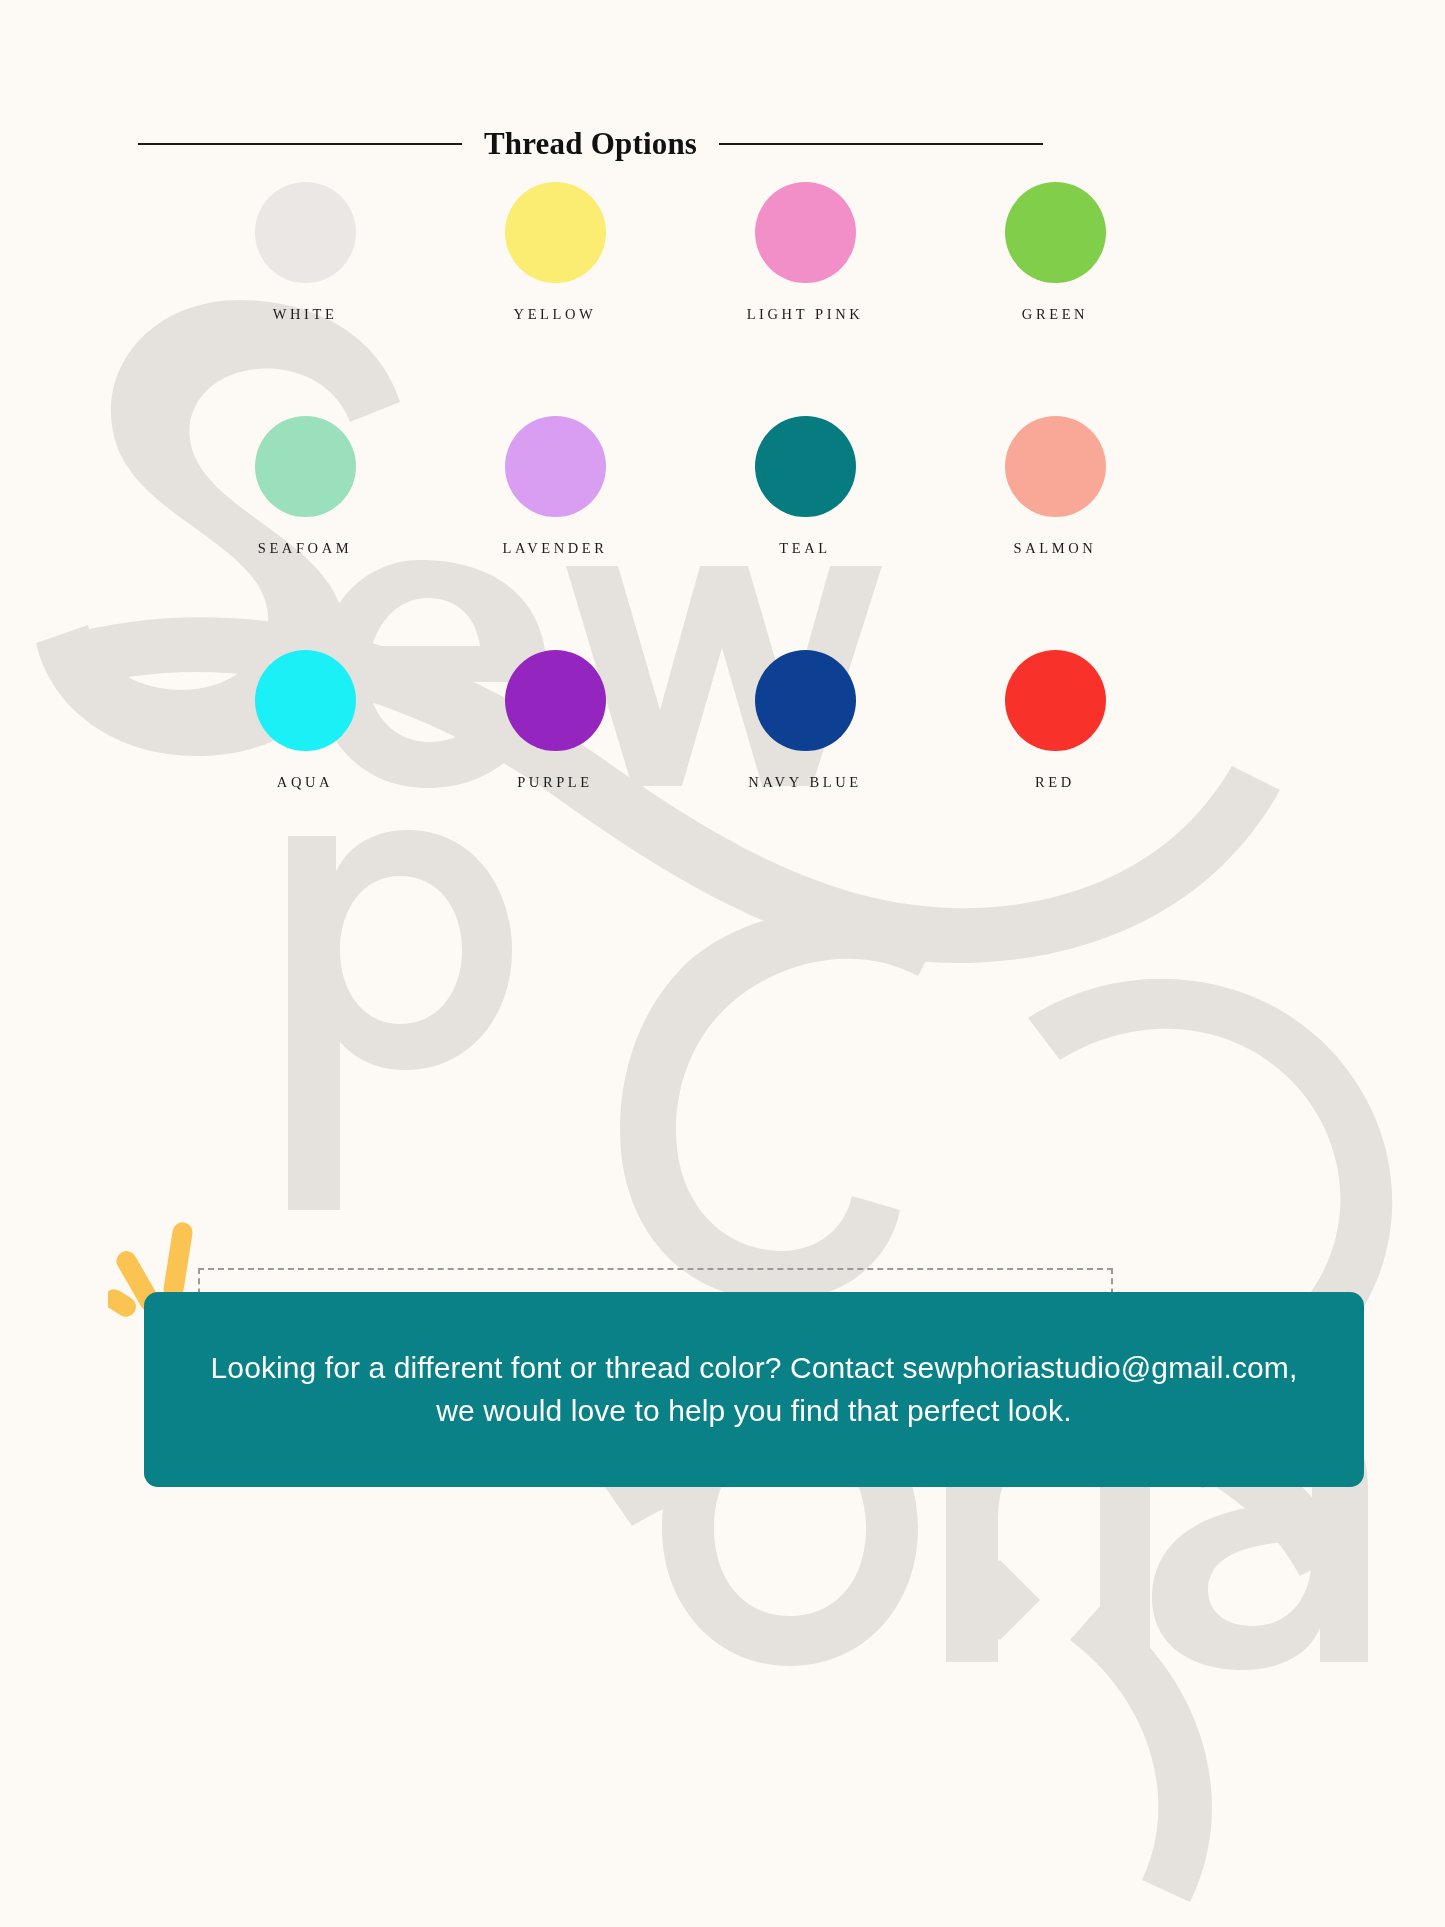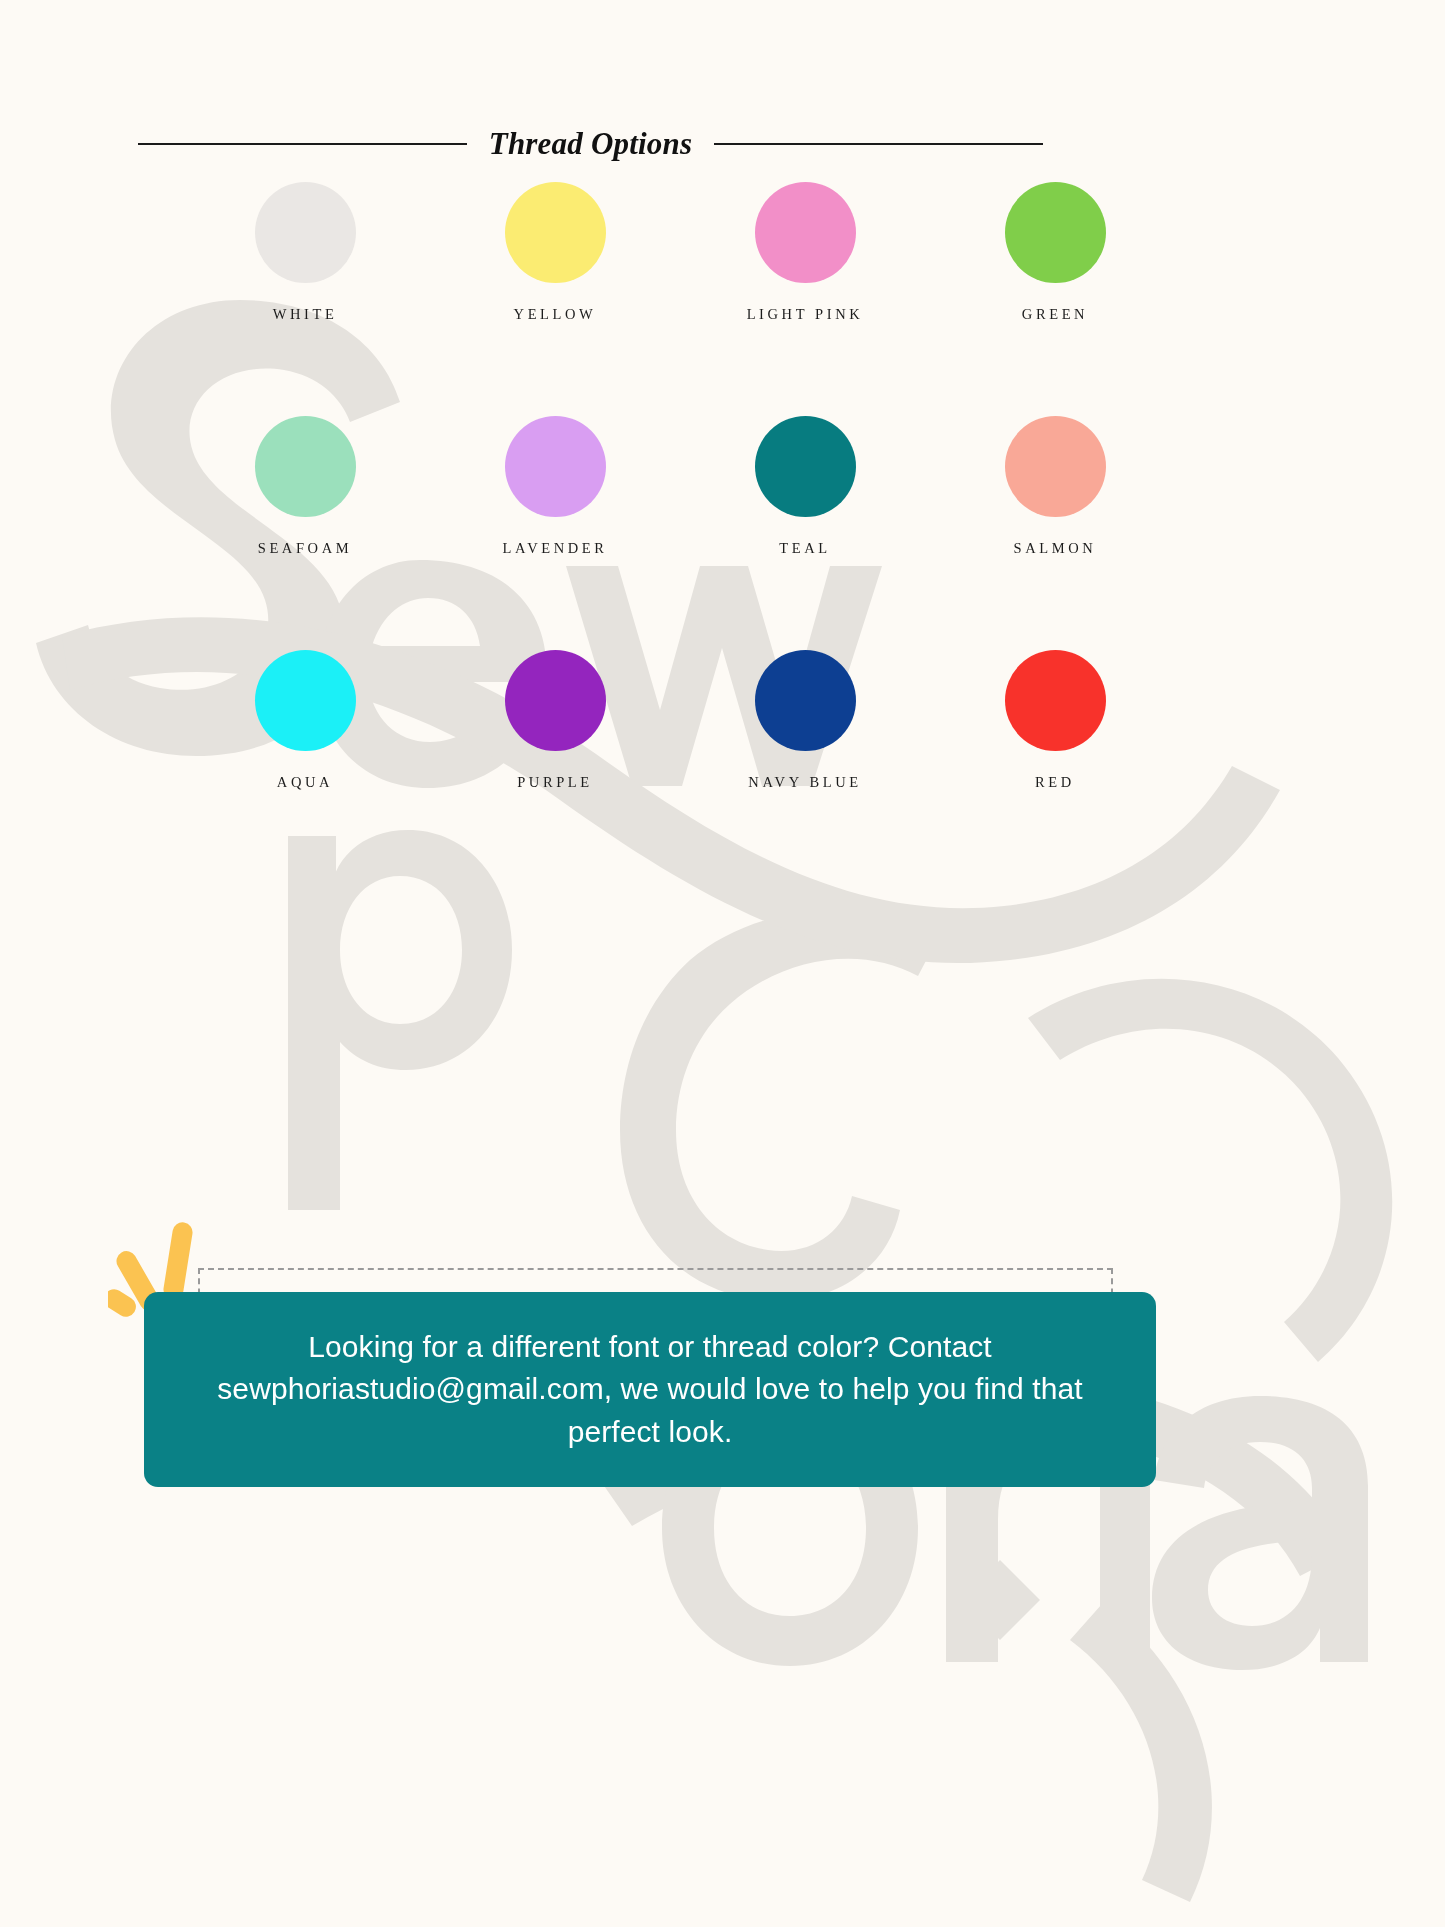--- a/index.html
+++ b/index.html
@@ -41,21 +41,20 @@
     z-index: 2;
   }
   .rule {
     flex: 1 1 auto;
     height: 2px;
     background: #1a1a1a;
   }
   .heading-title {
     flex: 0 0 auto;
     font-family: "Liberation Serif", "DejaVu Serif", serif;
-    font-style: italic;
     font-weight: 700;
     font-size: 31px;
     color: #111111;
     letter-spacing: 0.2px;
     white-space: nowrap;
   }
 
   
   .grid {
     position: absolute;
@@ -109,21 +108,21 @@
     width: 915px;
     height: 180px;
     border: 2.5px dashed #9a9a9a;
     background: transparent;
     z-index: 1;
   }
   .callout-box {
     position: absolute;
     left: 6px;
     top: 102px;
-    width: 1012px;
+    width: 1220px;
     height: 195px;
     background: #0A8186;
     border-radius: 14px;
     display: flex;
     align-items: center;
     justify-content: center;
     z-index: 3;
     padding: 0 56px;
   }
   .callout-text {

